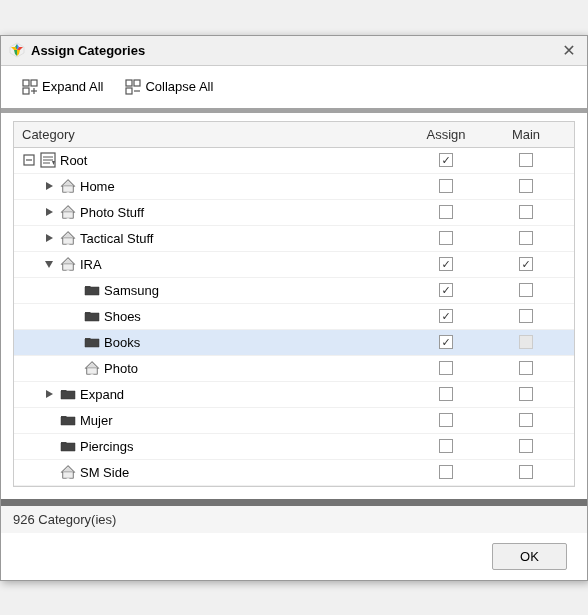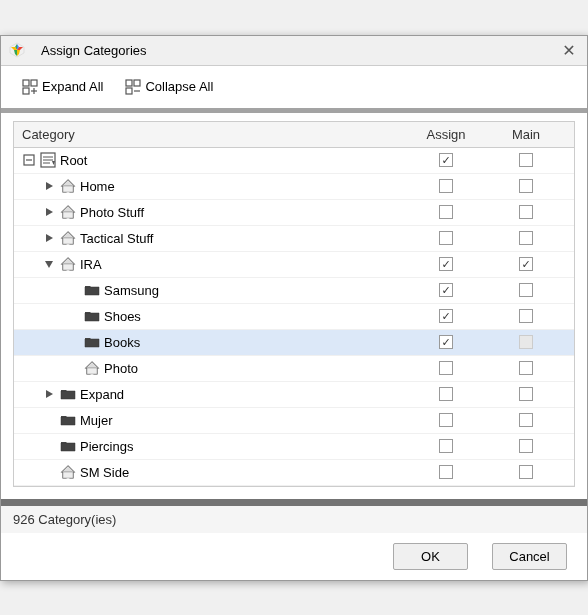--- a/index.html
+++ b/index.html
@@ -31,22 +31,21 @@
       display: flex;
       align-items: center;
       gap: 6px;
     }
     .title-icon {
       width: 16px;
       height: 16px;
     }
     .title-text {
       font-size: 13px;
-      font-weight: normal;
-      margin-left: 10px;
+      font-weight: bold;
     }
     .close-btn {
       width: 20px;
       height: 20px;
       display: flex;
       align-items: center;
       justify-content: center;
       cursor: pointer;
       font-size: 16px;
       color: #555;
@@ -537,15 +536,14 @@
         </div>
     </div>
   </div>
 
   <div class="status-bar">
     <span>926 Category(ies)</span>
   </div>
 
   <div class="footer">
     <button class="footer-btn">OK</button>
-    <button class="footer-btn">Cancel</button>
   </div>
 </div>
 
 </body></html>

